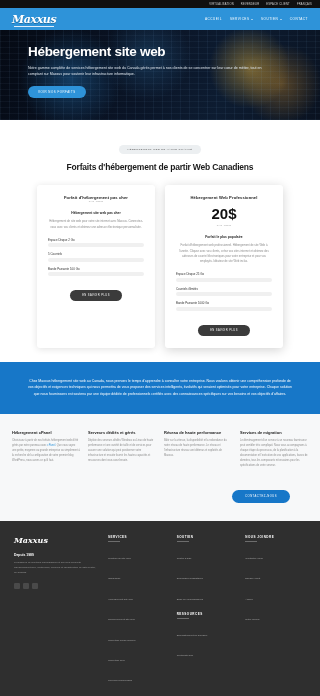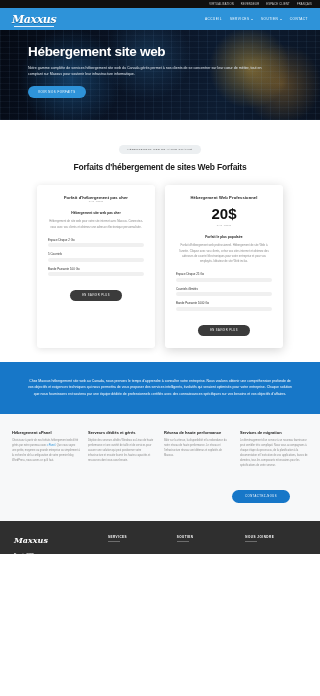--- a/index.html
+++ b/index.html
@@ -3,21 +3,21 @@
 <meta charset="utf-8">
 <style>
   * { box-sizing: border-box; margin: 0; padding: 0; }
   html, body { width: 320px; height: 696px; }
   body {
     font-family: "Liberation Sans", sans-serif;
     background: #ffffff;
     color: #222;
     overflow: hidden;
   }
-  .page { width: 320px; height: 554px; position: relative; overflow: hidden; }
+  .page { width: 320px; height: 696px; position: relative; overflow: hidden; }
 
   
   .topbar {
     height: 8px; background: #101010; display: flex;
     align-items: center; justify-content: flex-end; padding-right: 8px; gap: 7px;
   }
   .topbar a {
     color: #d8d8d8; font-size: 2.6px; letter-spacing: .25px;
     text-decoration: none; white-space: nowrap;
   }
@@ -195,21 +195,21 @@
     <div class="rack"></div>
     <div class="hero-inner">
       <h1>Hébergement site web</h1>
       <p>Notre gamme complète de services hébergement site web du Canada gérés permet à nos clients de se concentrer sur leur cœur de métier, tout en comptant sur Maxxus pour soutenir leur infrastructure informatique.</p>
       <button class="hero-btn">VOIR NOS FORFAITS</button>
     </div>
   </div>
 
   <div class="pricing">
     <div class="pill">HÉBERGEMENT WEB DE HAUTE QUALITÉ</div>
-    <h2>Forfaits d'hébergement de sites Web Forfaits</h2>
+    <h2>Forfaits d'hébergement de partir Web Canadiens</h2>
 
     <div class="cards">
 
       <div class="card">
         <h3>Forfait d'hébergement pas cher</h3>
         <div class="per">PAR MOIS</div>
         <h4>Hébergement site web pas cher</h4>
         <div class="desc">Hébergement de site web pour votre site internet avec Maxxus. Connectez-vous avec vos clients et obtenez une adresse électronique personnalisée.</div>
         <div class="feat">
           <div class="feat-row">

